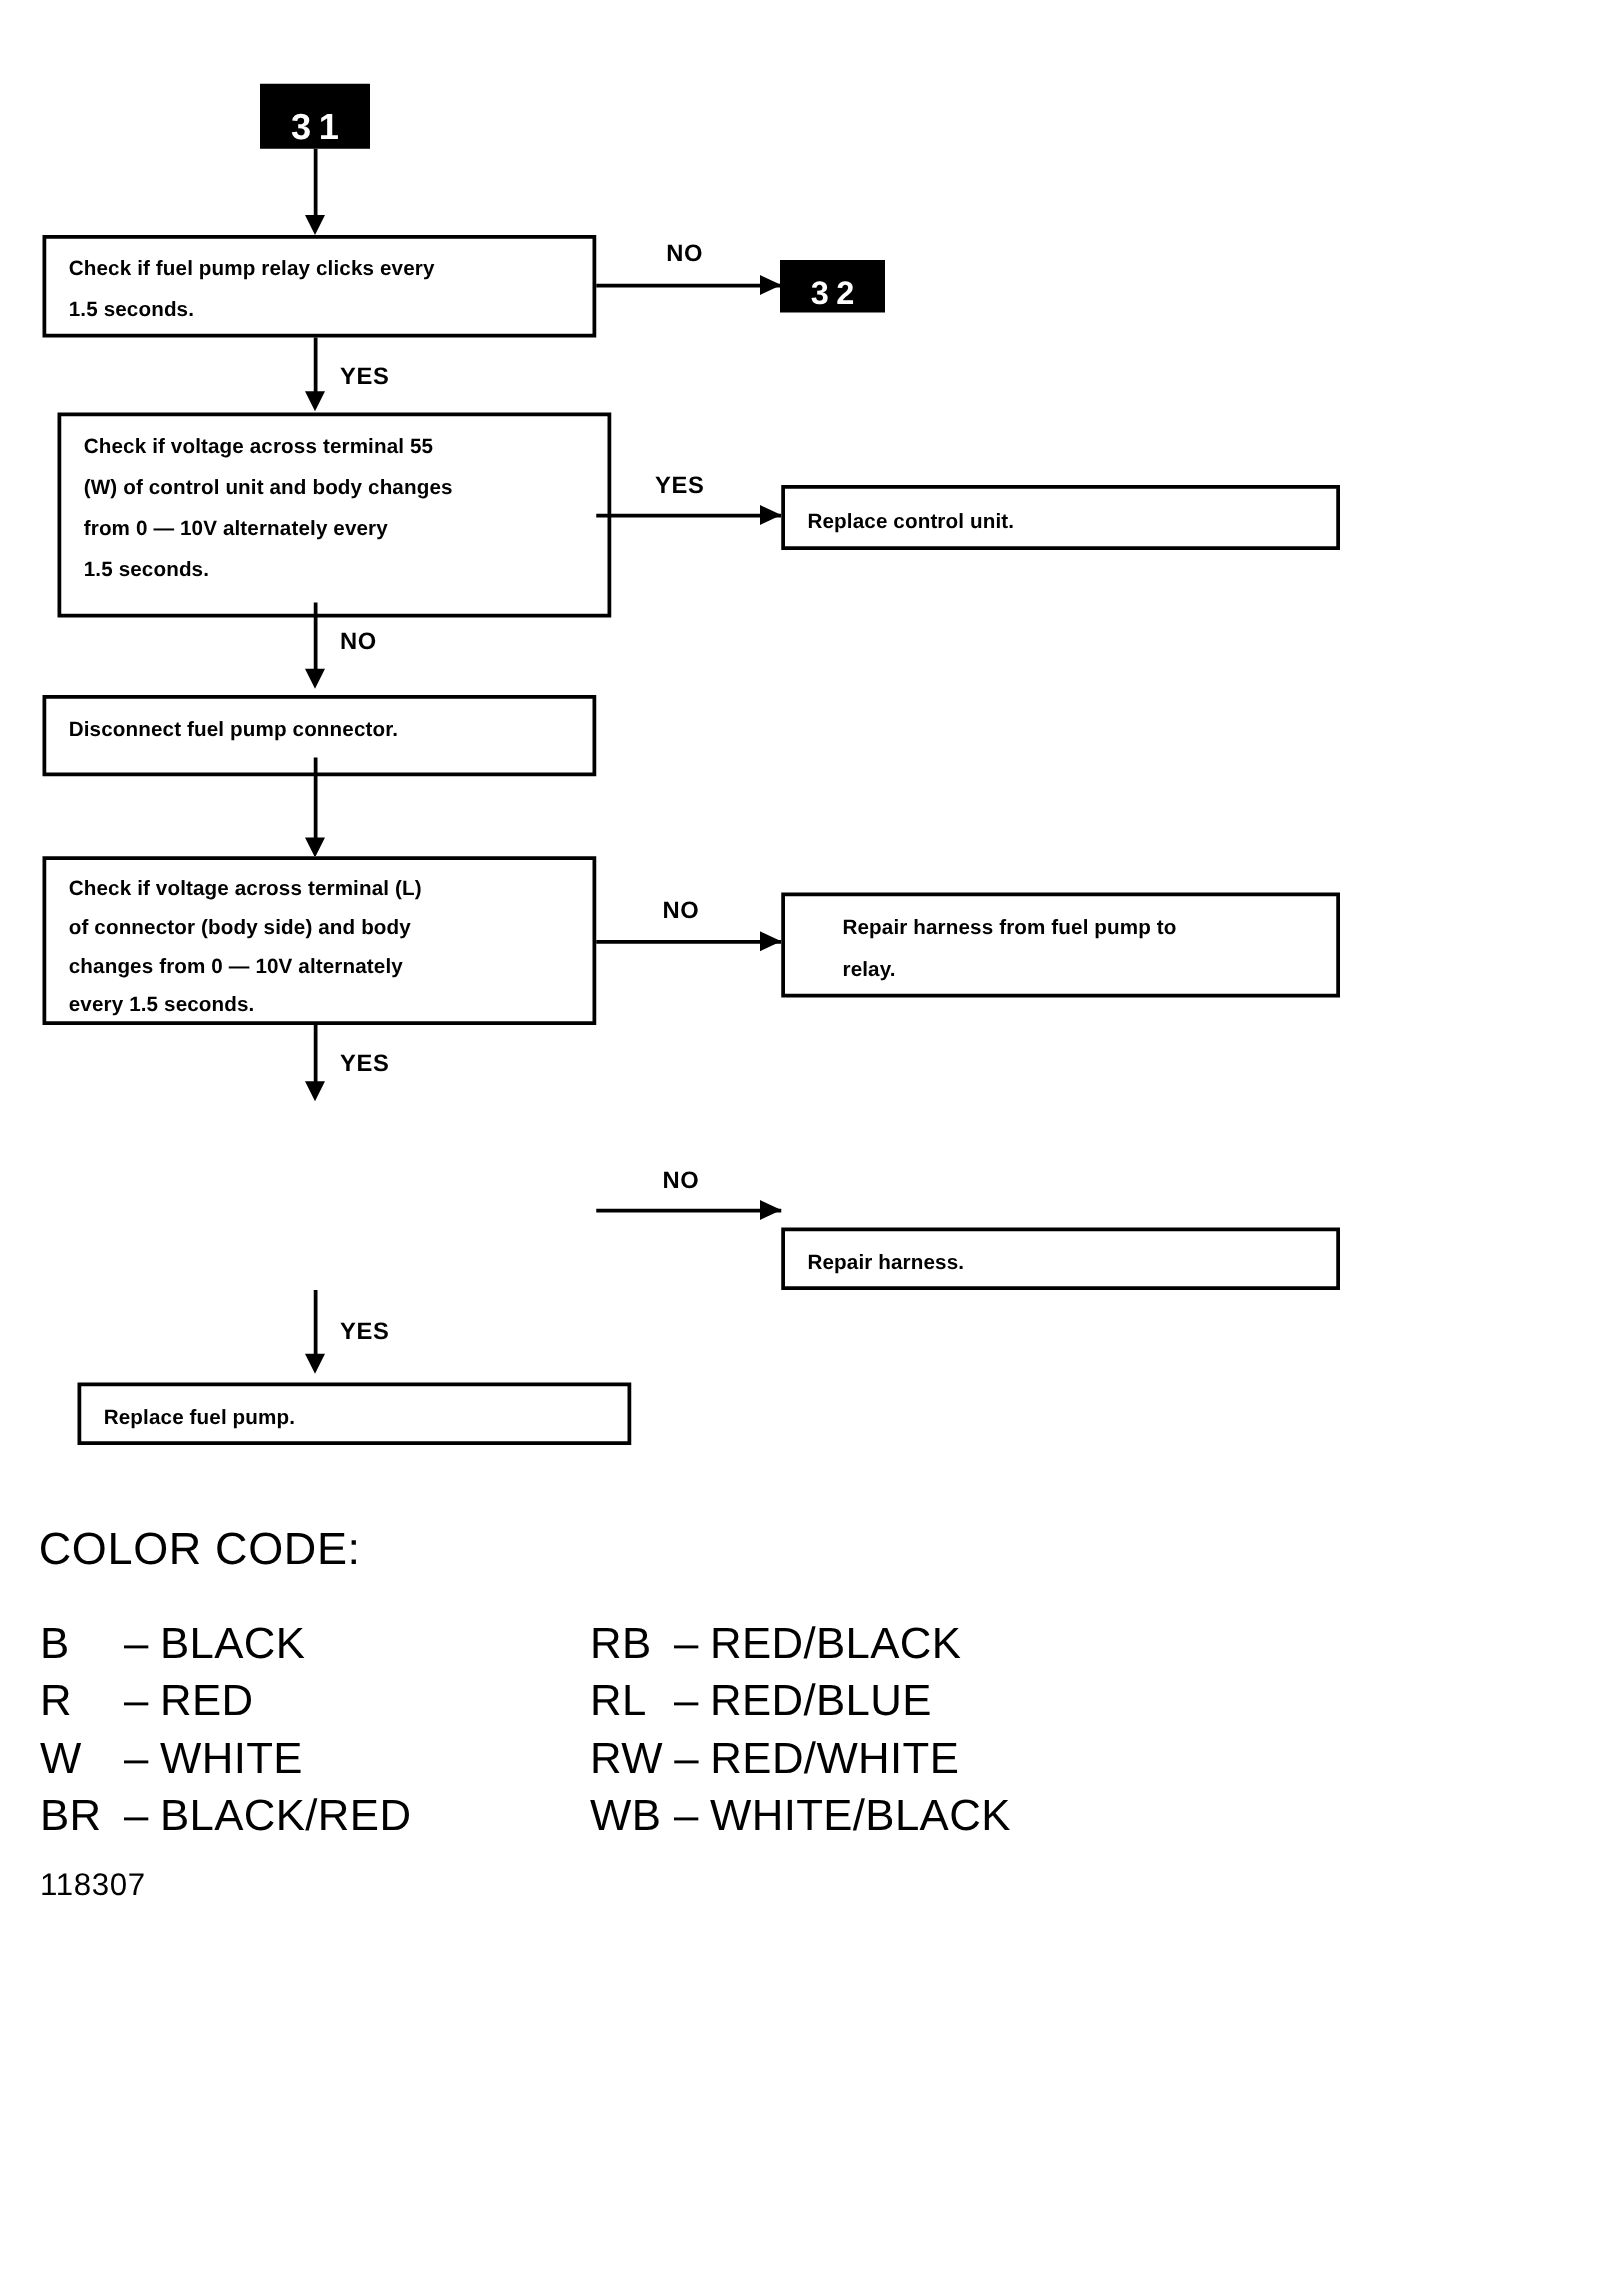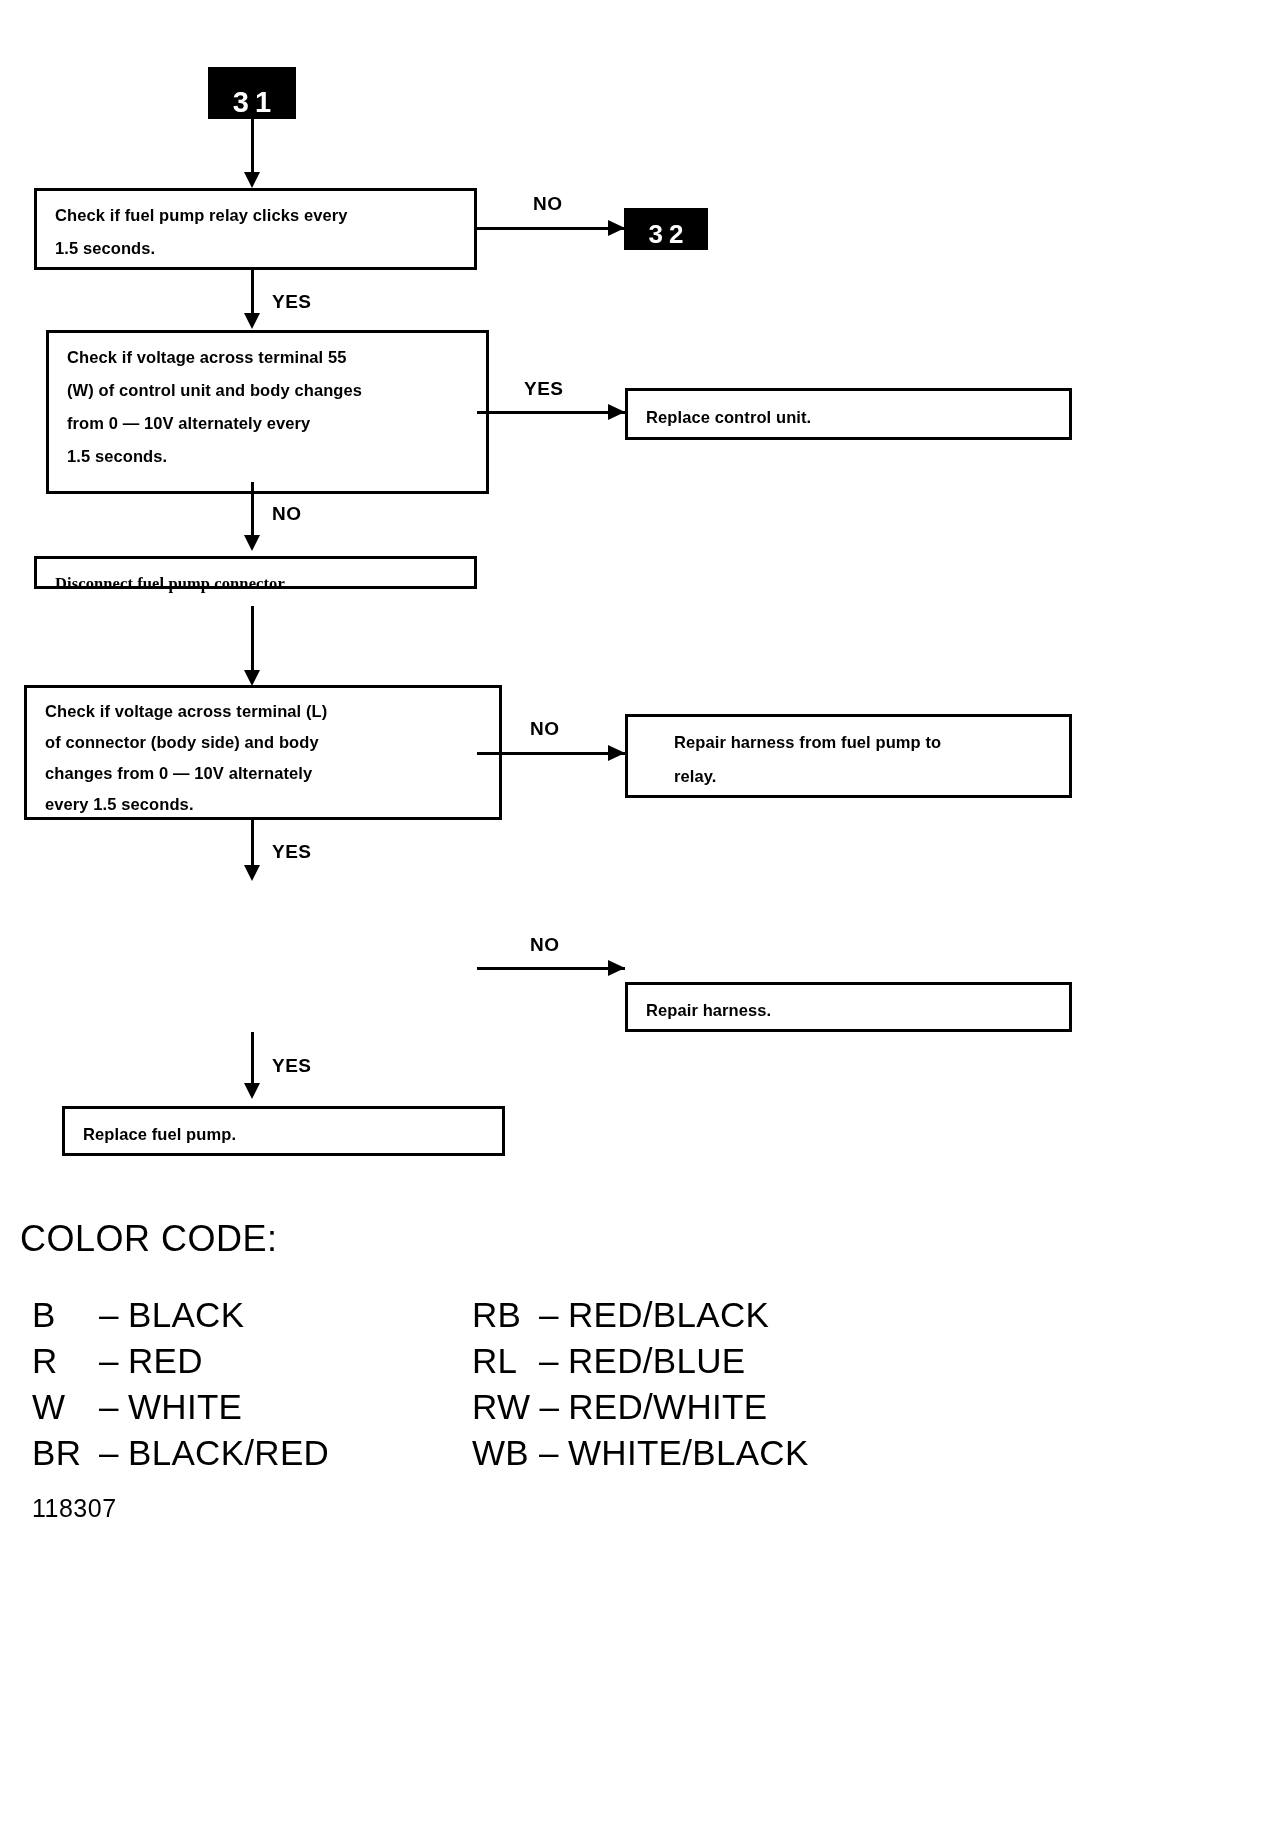--- a/index.html
+++ b/index.html
@@ -120,28 +120,28 @@
   <div class="arrow-r" style="left:608px;top:404px;"></div>
   <div class="edge-label" style="left:524px;top:378px;">YES</div>
   <div class="node" style="left:625px;top:388px;width:447px;height:52px;line-height:36px;">
     <span class="ln">Replace control unit.</span>
   </div>
 
   <div class="vline" style="left:251px;top:482px;height:62px;"></div>
   <div class="arrow-d" style="left:244px;top:535px;"></div>
   <div class="edge-label" style="left:272px;top:503px;">NO</div>
 
-  <div class="node" style="left:34px;top:556px;width:443px;height:33px;line-height:34px;font-family:Liberation Serif, serif;">
+  <div class="node" style="left:34px;top:556px;width:443px;height:65px;line-height:34px;">
     <span class="ln">Disconnect fuel pump connector.</span>
   </div>
 
   <div class="vline" style="left:251px;top:606px;height:72px;"></div>
   <div class="arrow-d" style="left:244px;top:670px;"></div>
 
-  <div class="node" style="left:24px;top:685px;width:478px;height:135px;line-height:31px;">
+  <div class="node" style="left:34px;top:685px;width:443px;height:135px;line-height:31px;">
     <span class="ln">Check if voltage across terminal (L)</span>
     <span class="ln">of connector (body side) and body</span>
     <span class="ln">changes from 0 — 10V alternately</span>
     <span class="ln">every 1.5 seconds.</span>
   </div>
 
   <div class="hline" style="left:477px;top:752px;width:148px;"></div>
   <div class="arrow-r" style="left:608px;top:745px;"></div>
   <div class="edge-label" style="left:530px;top:718px;">NO</div>
   <div class="node" style="left:625px;top:714px;width:447px;height:84px;line-height:34px;padding-left:46px;">
@@ -162,21 +162,21 @@
   </div>
 
   <div class="vline" style="left:251px;top:1032px;height:58px;"></div>
   <div class="arrow-d" style="left:244px;top:1083px;"></div>
   <div class="edge-label" style="left:272px;top:1055px;">YES</div>
 
   <div class="node" style="left:34px;top:1106px;width:443px;height:50px;line-height:34px;margin-left:28px;">
     <span class="ln">Replace fuel pump.</span>
   </div>
 
-  <div class="cc-title" style="left:20px;top:1218px;">COLOR CODE:</div>
+  <div class="cc-title" style="left:31px;top:1218px;">COLOR CODE:</div>
 
   <div class="cc-table" style="left:32px;top:1292px;">
     <div class="cc-row">
       <div class="cc-col cc-colA">
         <span class="cc-abbr">B</span>
         <span class="cc-dash">–</span>
         <span class="cc-name">BLACK</span>
       </div>
       <div class="cc-col">
         <span class="cc-abbr">RB</span>

